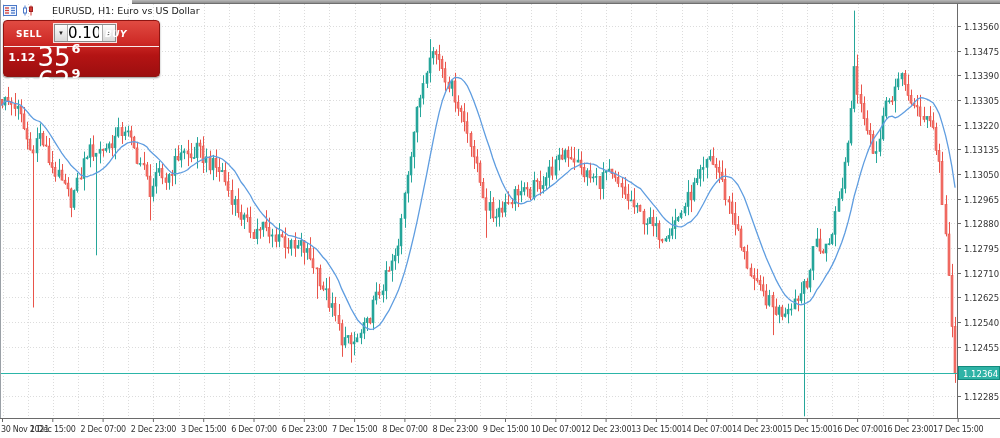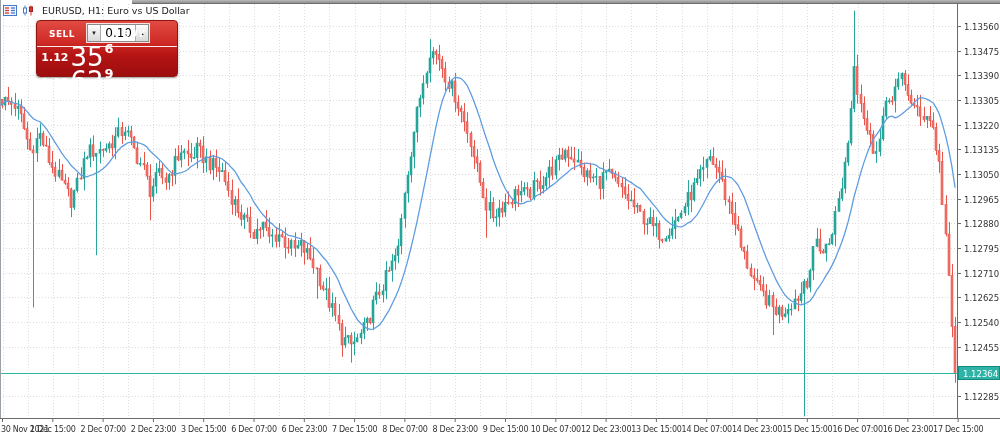--- a/index.html
+++ b/index.html
@@ -5,38 +5,38 @@
   html,body{margin:0;padding:0;background:#fff;}
   #stage{position:relative;width:1000px;height:438px;background:#fff;overflow:hidden;
          font-family:"DejaVu Sans","Liberation Sans",sans-serif;}
   
   #top-border{position:absolute;left:132px;top:0;width:868px;height:3px;
               background:linear-gradient(180deg,#b9b9b9,#8f8f8f);border-bottom:1px solid #6f6f6f;}
   #left-border{position:absolute;left:0;top:0;width:1px;height:418px;background:#9aa0a6;}
   
   #title-row{position:absolute;left:3px;top:3px;height:14px;display:flex;align-items:center;gap:4px;}
   #title-row .ticon{display:inline-block;width:14px;height:11px;}
-  #chart-title{font-size:9.5px;color:#1a1a1a;white-space:nowrap;margin-left:3px;}
+  #chart-title{font-size:9.5px;color:#1a1a1a;white-space:nowrap;margin-left:13px;}
   
-  #trade-panel{position:absolute;left:3px;top:20px;width:142px;height:57px;border-radius:4px;
+  #trade-panel{position:absolute;left:3px;top:20px;width:157px;height:57px;border-radius:4px;
                background:linear-gradient(180deg,#e04b42 0%,#cf2b27 38%,#b41414 62%,#9d0e0f 100%);
-               box-shadow:0 1px 2px rgba(0,0,0,.4);border:1px solid #8e1512;box-sizing:border-box;margin-left:33px;}
+               box-shadow:0 1px 2px rgba(0,0,0,.4);border:1px solid #8e1512;box-sizing:border-box;}
   #panel-row1{position:relative;height:25px;border-bottom:1px solid rgba(255,255,255,.9);}
   .side-btn{position:absolute;top:0;height:25px;display:flex;align-items:center;justify-content:center;
             color:#fff;font-size:9px;font-weight:bold;letter-spacing:.5px;cursor:pointer;}
   #sell-btn{left:0;width:50px;} #buy-btn{right:18px;width:50px;font-style:italic;}
   #vol-widget{position:absolute;left:50px;top:3px;width:62px;height:18px;background:#fff;
               border:1px solid #8a8a8a;box-shadow:0 0 0 1px rgba(255,255,255,.85);
               display:flex;box-sizing:border-box;}
   .spin-btn{width:13px;height:100%;background:linear-gradient(180deg,#fdfdfd,#d9d9d9);
             border:0;display:flex;align-items:center;justify-content:center;
             font-size:6px;color:#222;padding:0;line-height:1;cursor:pointer;}
   #vol-down{border-right:1px solid #aaa;} #vol-up{border-left:1px solid #aaa;}
   #vol-input{flex:1;border:0;outline:0;min-width:0;font-family:"DejaVu Sans",sans-serif;
-             font-size:12px;text-align:right;padding:0 3px 0 0;color:#000;}
+             font-size:15px;text-align:right;padding:0 3px 0 0;color:#000;}
   #panel-row2{position:relative;height:30px;display:flex;flex-direction:column;}
   .price-half{width:81px;display:flex;align-items:flex-end;justify-content:center;
               padding-bottom:3px;box-sizing:border-box;color:#fff;}
   #price-divider{width:1px;background:rgba(255,255,255,.9);margin-top:1px;}
   .big-figure{font-size:11px;font-weight:bold;margin:0 2px 3px 0;}
   .pips{font-size:26px;font-weight:normal;line-height:.78;}
   .pip-frac{font-size:13px;font-weight:bold;position:relative;top:-11px;margin-left:1px;}
   
   #chart-svg{position:absolute;left:0;top:0;}
   text{font-family:"DejaVu Sans","Liberation Sans",sans-serif;}

